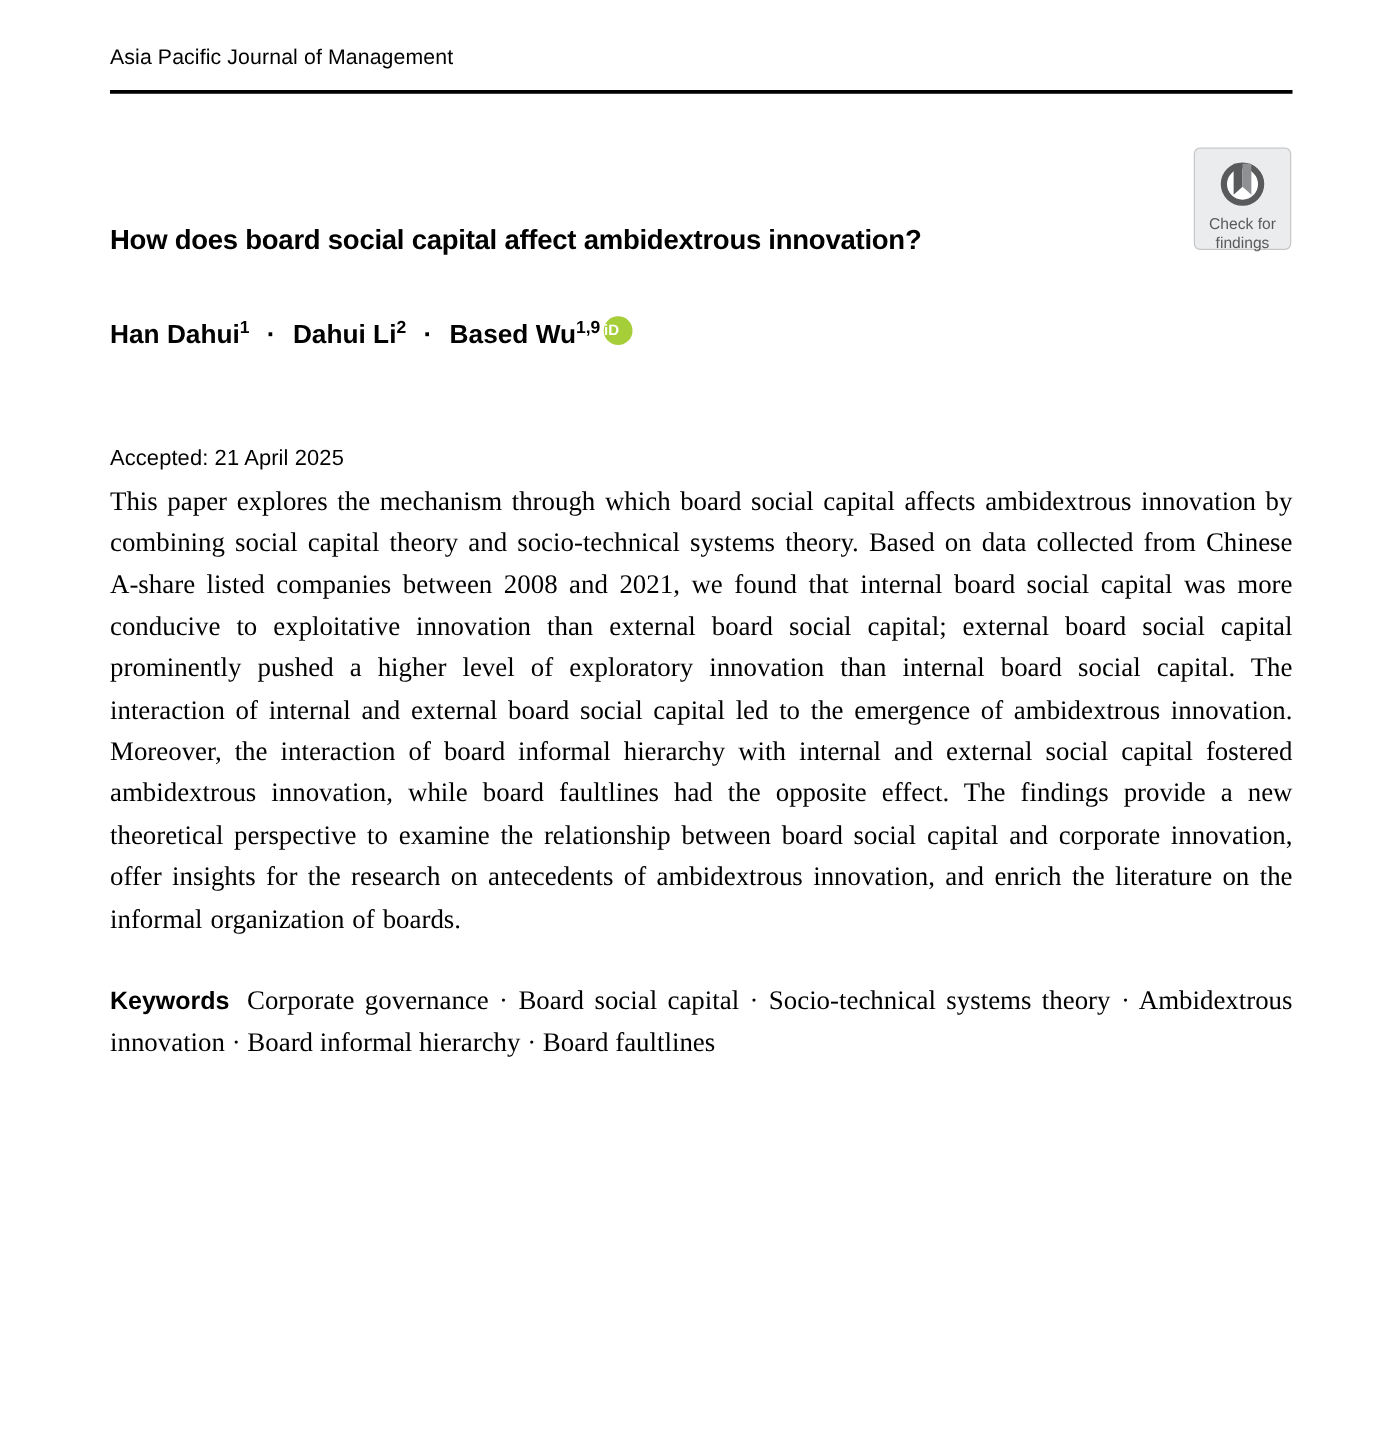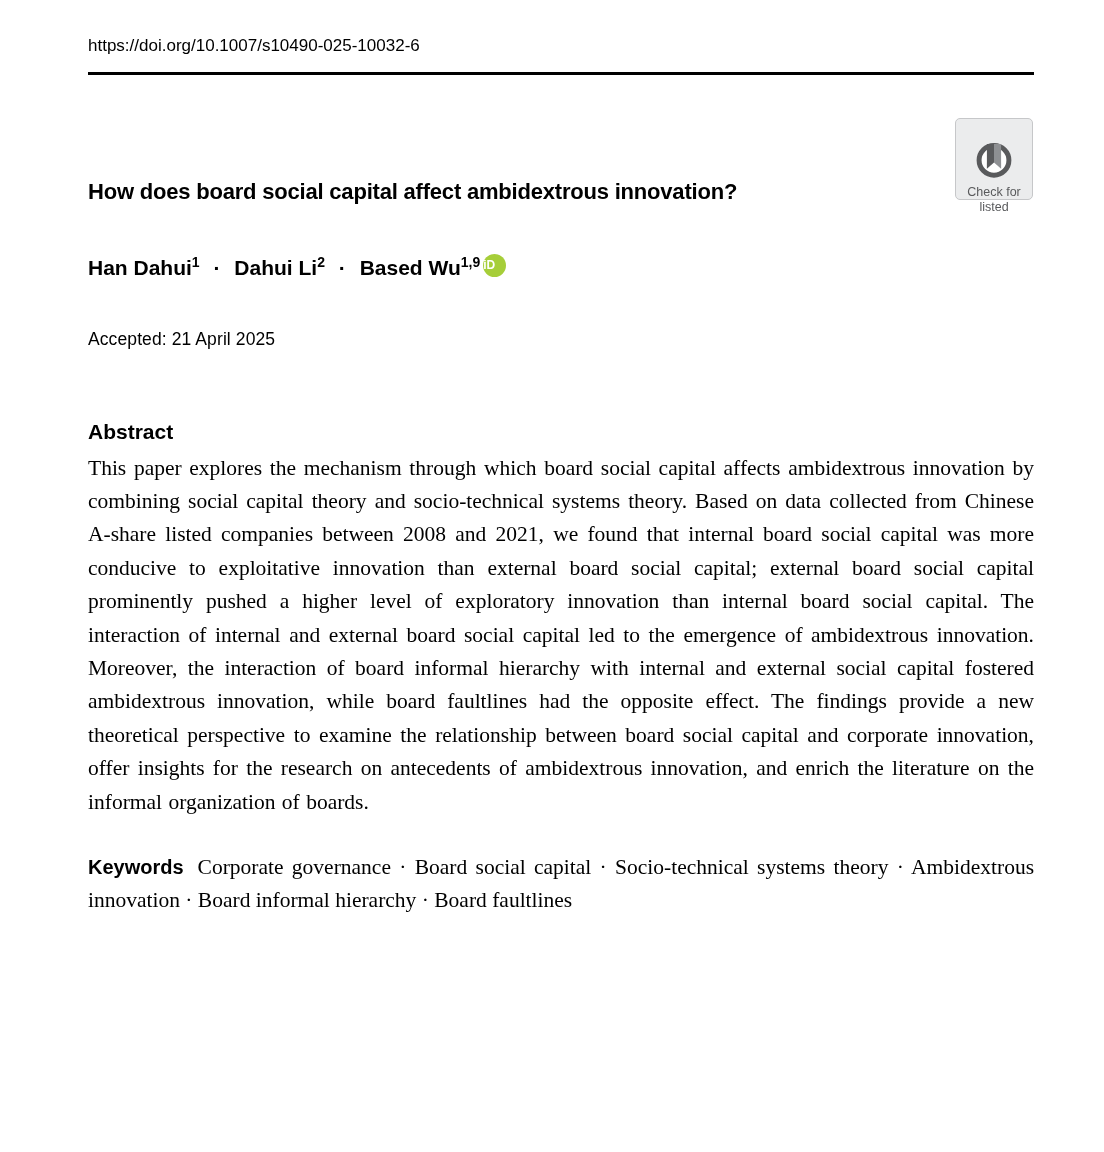--- a/index.html
+++ b/index.html
@@ -45,21 +45,21 @@
     width: 78px;
     height: 82px;
     box-sizing: border-box;
     background: #ebeced;
     border: 1px solid #c6c7c9;
     border-radius: 5px;
     display: flex;
     flex-direction: column;
     align-items: center;
     justify-content: flex-start;
-    padding-top: 20px;
+    padding-top: 7px;
     cursor: pointer;
   }
   .update-badge svg { display: block; }
   .update-badge .badge-text {
     font-size: 12.5px;
     line-height: 15px;
     color: #595a5c;
     text-align: center;
     margin-top: 2px;
   }
@@ -99,21 +99,21 @@
     font-weight: bold;
     line-height: 23px;
     text-align: left;
     vertical-align: 6px;
     margin-left: 3px;
     cursor: pointer;
     font-style: normal;
   }
   
   .meta {
-    margin-top: 43px;
+    margin-top: 70px;
     font-size: 17.5px;
     line-height: 26.5px;
     letter-spacing: 0.1px;
   }
   
   .abstract-heading {
     margin: 64px 0 0 0;
     font-size: 21px;
     font-weight: bold;
     line-height: 30px;
@@ -140,55 +140,54 @@
     font-weight: bold;
     margin-right: 14px;
   }
 </style>
 </head>
 <body>
 
 <div class="page">
 
   <div>
-    <a class="doi-line" href="#">https://doi.org/10.1007/s10490-025-10032-6</a>
+    <div class="journal-line">Asia Pacific Journal of Management</div>
   </div>
 
   <hr class="rule">
 
   <div class="update-badge">
     <span>
       <svg width="46" height="44" viewBox="0 0 64 62">
         <circle cx="32" cy="30" r="21" fill="#ffffff" stroke="#595a5c" stroke-width="7"></circle>
         <path d="M22 7 L32 7 L32 33 L22 42 Z" fill="#595a5c"></path>
         <path d="M32 7 L42 7 L42 42 L32 33 Z" fill="#8e9093"></path>
       </svg>
     </span>
     <span class="badge-text">
       <span>Check for</span><br>
-      <span>listed</span>
+      <span>findings</span>
     </span>
   </div>
 
   <h1 class="title">How does board social capital affect ambidextrous innovation?</h1>
 
   <div class="authors">
     <span><span>Han Dahui</span><sup>1</sup></span>
     <span class="author-sep">·</span>
     <span><span>Dahui Li</span><sup>2</sup></span>
     <span class="author-sep">·</span>
     <span><span>Based Wu</span><sup>1,9</sup></span><i class="orcid-icon">iD</i>
   </div>
 
   <div class="meta">
     <div>Accepted: 21 April 2025</div>
   </div>
 
   <section>
-    <h2 class="abstract-heading">Abstract</h2>
     <p class="abstract-text">This paper explores the mechanism through which board social capital affects ambidextrous innovation by combining social capital theory and socio-technical systems theory. Based on data collected from Chinese A-share listed companies between 2008 and 2021, we found that internal board social capital was more conducive to exploitative innovation than external board social capital; external board social capital prominently pushed a higher level of exploratory innovation than internal board social capital. The interaction of internal and external board social capital led to the emergence of ambidextrous innovation. Moreover, the interaction of board informal hierarchy with internal and external social capital fostered ambidextrous innovation, while board faultlines had the opposite effect. The findings provide a new theoretical perspective to examine the relationship between board social capital and corporate innovation, offer insights for the research on antecedents of ambidextrous innovation, and enrich the literature on the informal organization of boards.</p>
   </section>
 
   <div class="keywords">
     <span class="kw-label">Keywords</span><span>Corporate governance · Board social capital · Socio-technical systems theory · Ambidextrous innovation · Board informal hierarchy · Board faultlines</span>
   </div>
 
 </div>
 
 </body></html>

